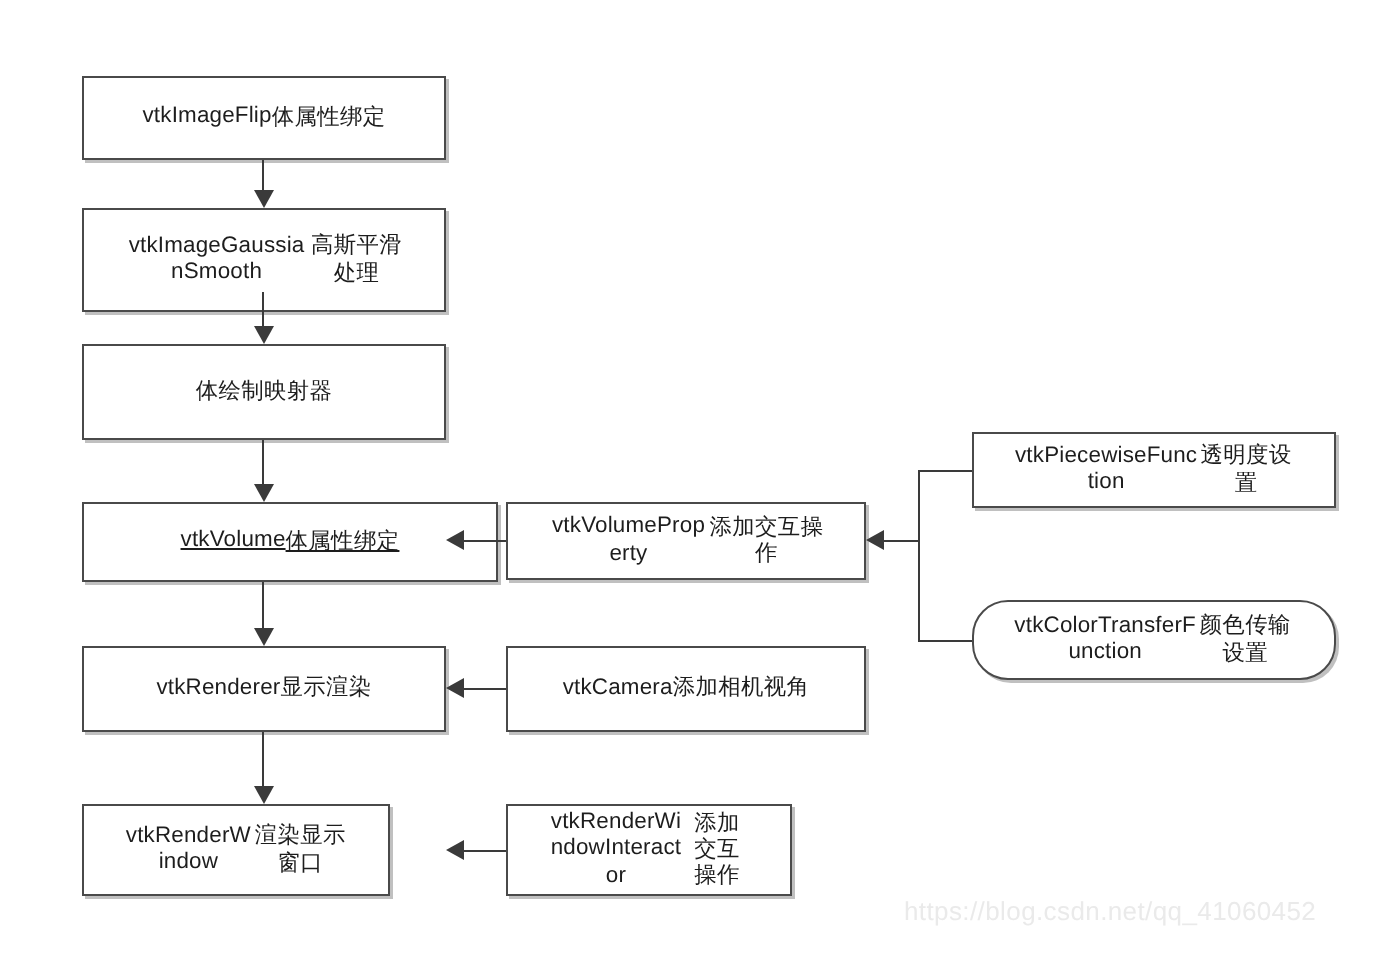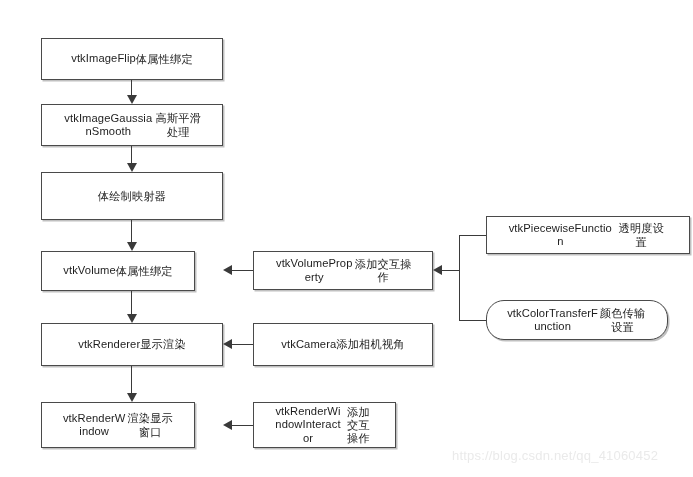--- a/index.html
+++ b/index.html
@@ -86,30 +86,30 @@
 </head>
 <body>
 
 <div id="canvas">
 
   <div class="node" style="left:41px; top:38px; width:182px; height:42px;">
     <span class="title">vtkImageFlip</span>
     <span class="subtitle">体属性绑定</span>
   </div>
 
-  <div class="node" style="left:41px; top:104px; width:182px; height:42px;">
+  <div class="node" style="left:41px; top:104px; width:182px; height:52px;">
     <span class="title">vtkImageGaussianSmooth</span>
     <span class="subtitle">高斯平滑处理</span>
   </div>
 
   <div class="node" style="left:41px; top:172px; width:182px; height:48px;">
     <span class="subtitle">体绘制映射器</span>
   </div>
 
-  <div class="node" style="left:41px; top:251px; width:154px; height:40px;">
+  <div class="node" style="left:41px; top:251px; width:208px; height:40px;text-decoration:underline;">
     <span class="title">vtkVolume</span>
     <span class="subtitle">体属性绑定</span>
   </div>
 
   <div class="node" style="left:41px; top:323px; width:182px; height:43px;text-align:right;">
     <span class="title">vtkRenderer</span>
     <span class="subtitle">显示渲染</span>
   </div>
 
   <div class="node" style="left:41px; top:402px; width:154px; height:46px;">
@@ -125,21 +125,21 @@
   <div class="node" style="left:253px; top:323px; width:180px; height:43px;">
     <span class="title">vtkCamera</span>
     <span class="subtitle">添加相机视角</span>
   </div>
 
   <div class="node" style="left:253px; top:402px; width:143px; height:46px;">
     <span class="title">vtkRenderWindowInteractor</span>
     <span class="subtitle">添加交互操作</span>
   </div>
 
-  <div class="node" style="left:486px; top:216px; width:204px; height:38px;">
+  <div class="node" style="left:486px; top:216px; width:182px; height:38px;">
     <span class="title">vtkPiecewiseFunction</span>
     <span class="subtitle">透明度设置</span>
   </div>
 
   <div class="node" style="left:486px; top:300px; width:182px; height:40px;border-radius:18px;">
     <span class="title">vtkColorTransferFunction</span>
     <span class="subtitle">颜色传输设置</span>
   </div>
 
   <div class="edge">

